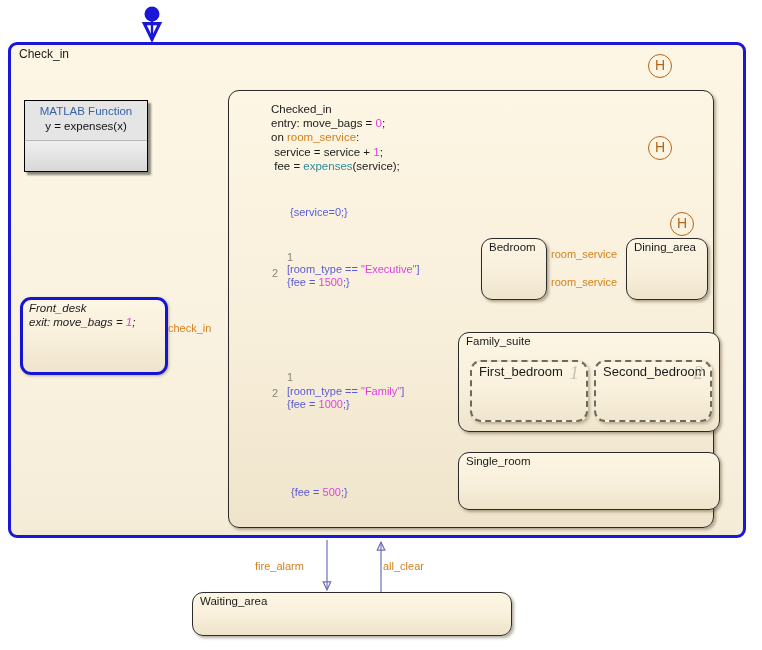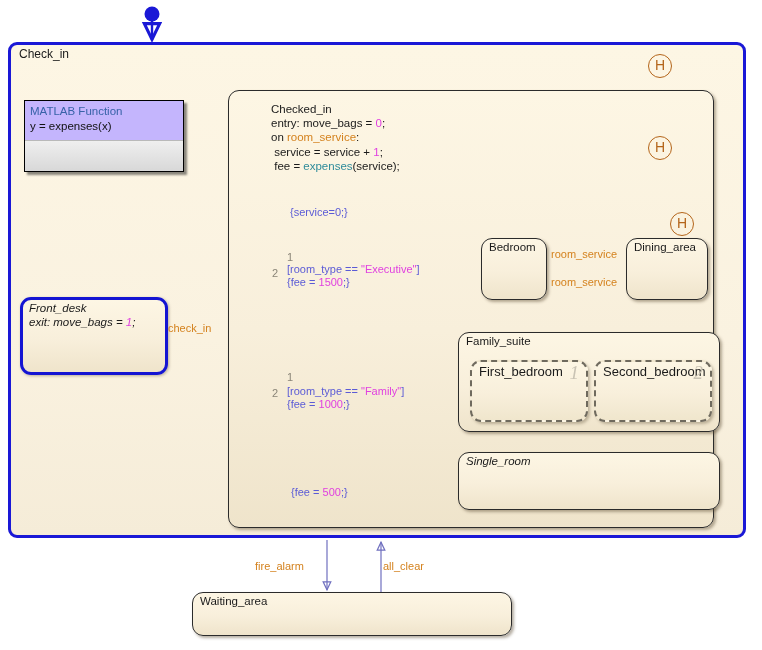--- a/index.html
+++ b/index.html
@@ -43,40 +43,40 @@
   #state-checked-in{
     left:228px;top:90px;width:486px;height:438px;
   }
   #state-checked-in .lbl{line-height:14.2px;top:11px;margin-left:35px;}
 
   
   #state-front-desk{left:20px;top:297px;width:148px;height:78px;}
 
   
   #matlab-fn{
-    position:absolute;left:24px;top:100px;width:160px;height:72px;
-    border:1.8px solid #000;background:#c4b5fd;
+    position:absolute;left:24px;top:100px;width:124px;height:72px;
+    border:1.8px solid #000;background:#e5e5e5;
     box-shadow:2.5px 2.5px 2px rgba(0,0,0,.45);
-    box-sizing:border-box;overflow:hidden;
+    box-sizing:border-box;overflow:hidden;text-align:center;
   }
   #matlab-fn .mf-top{padding:3px 5px 2px 5px;}
   #matlab-fn .mf-title{color:#3863a8;font-size:11.5px;line-height:15px;}
   #matlab-fn .mf-sig{color:#111;font-size:11.5px;line-height:15px;}
   #matlab-fn .mf-body{
     position:absolute;left:0;right:0;bottom:0;height:30px;
     border-top:1px solid #b9b9b9;
     background:linear-gradient(180deg,#efefef 0%,#d8d8d8 100%);
   }
 
   
   #state-exec{left:458px;top:200px;width:262px;height:112px;}
   #state-bedroom{left:481px;top:238px;width:66px;height:62px;}
   #state-dining{left:626px;top:238px;width:82px;height:62px;}
   #state-family{left:458px;top:332px;width:262px;height:100px;}
-  #state-single{left:458px;top:452px;width:262px;height:58px;font-style:italic;}
+  #state-single{left:458px;top:452px;width:262px;height:58px;}
   #state-waiting{left:192px;top:592px;width:320px;height:44px;}
 
   .parallel{
     position:absolute;
     background:linear-gradient(180deg,#fdf6e4 0%,#f8efdb 55%,#f0e6cd 100%);
     border:2px dashed #6f6a5e;border-radius:11px;box-sizing:border-box;
     box-shadow:2px 2px 3px rgba(90,75,50,.35);
   }
   .parallel .lbl{position:absolute;left:7px;top:2px;font-size:13px;color:#1a1a1a;}
   .parallel .pnum{

